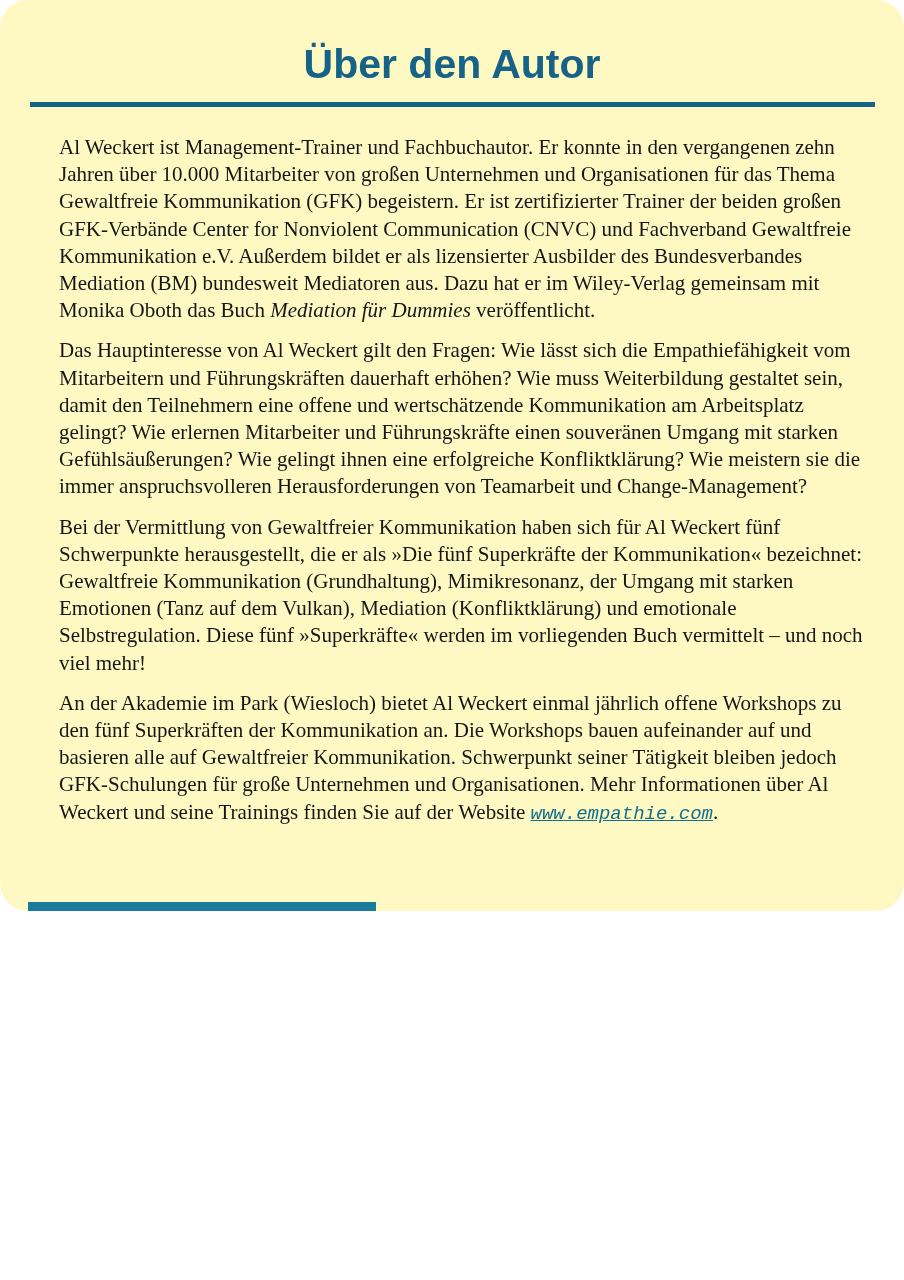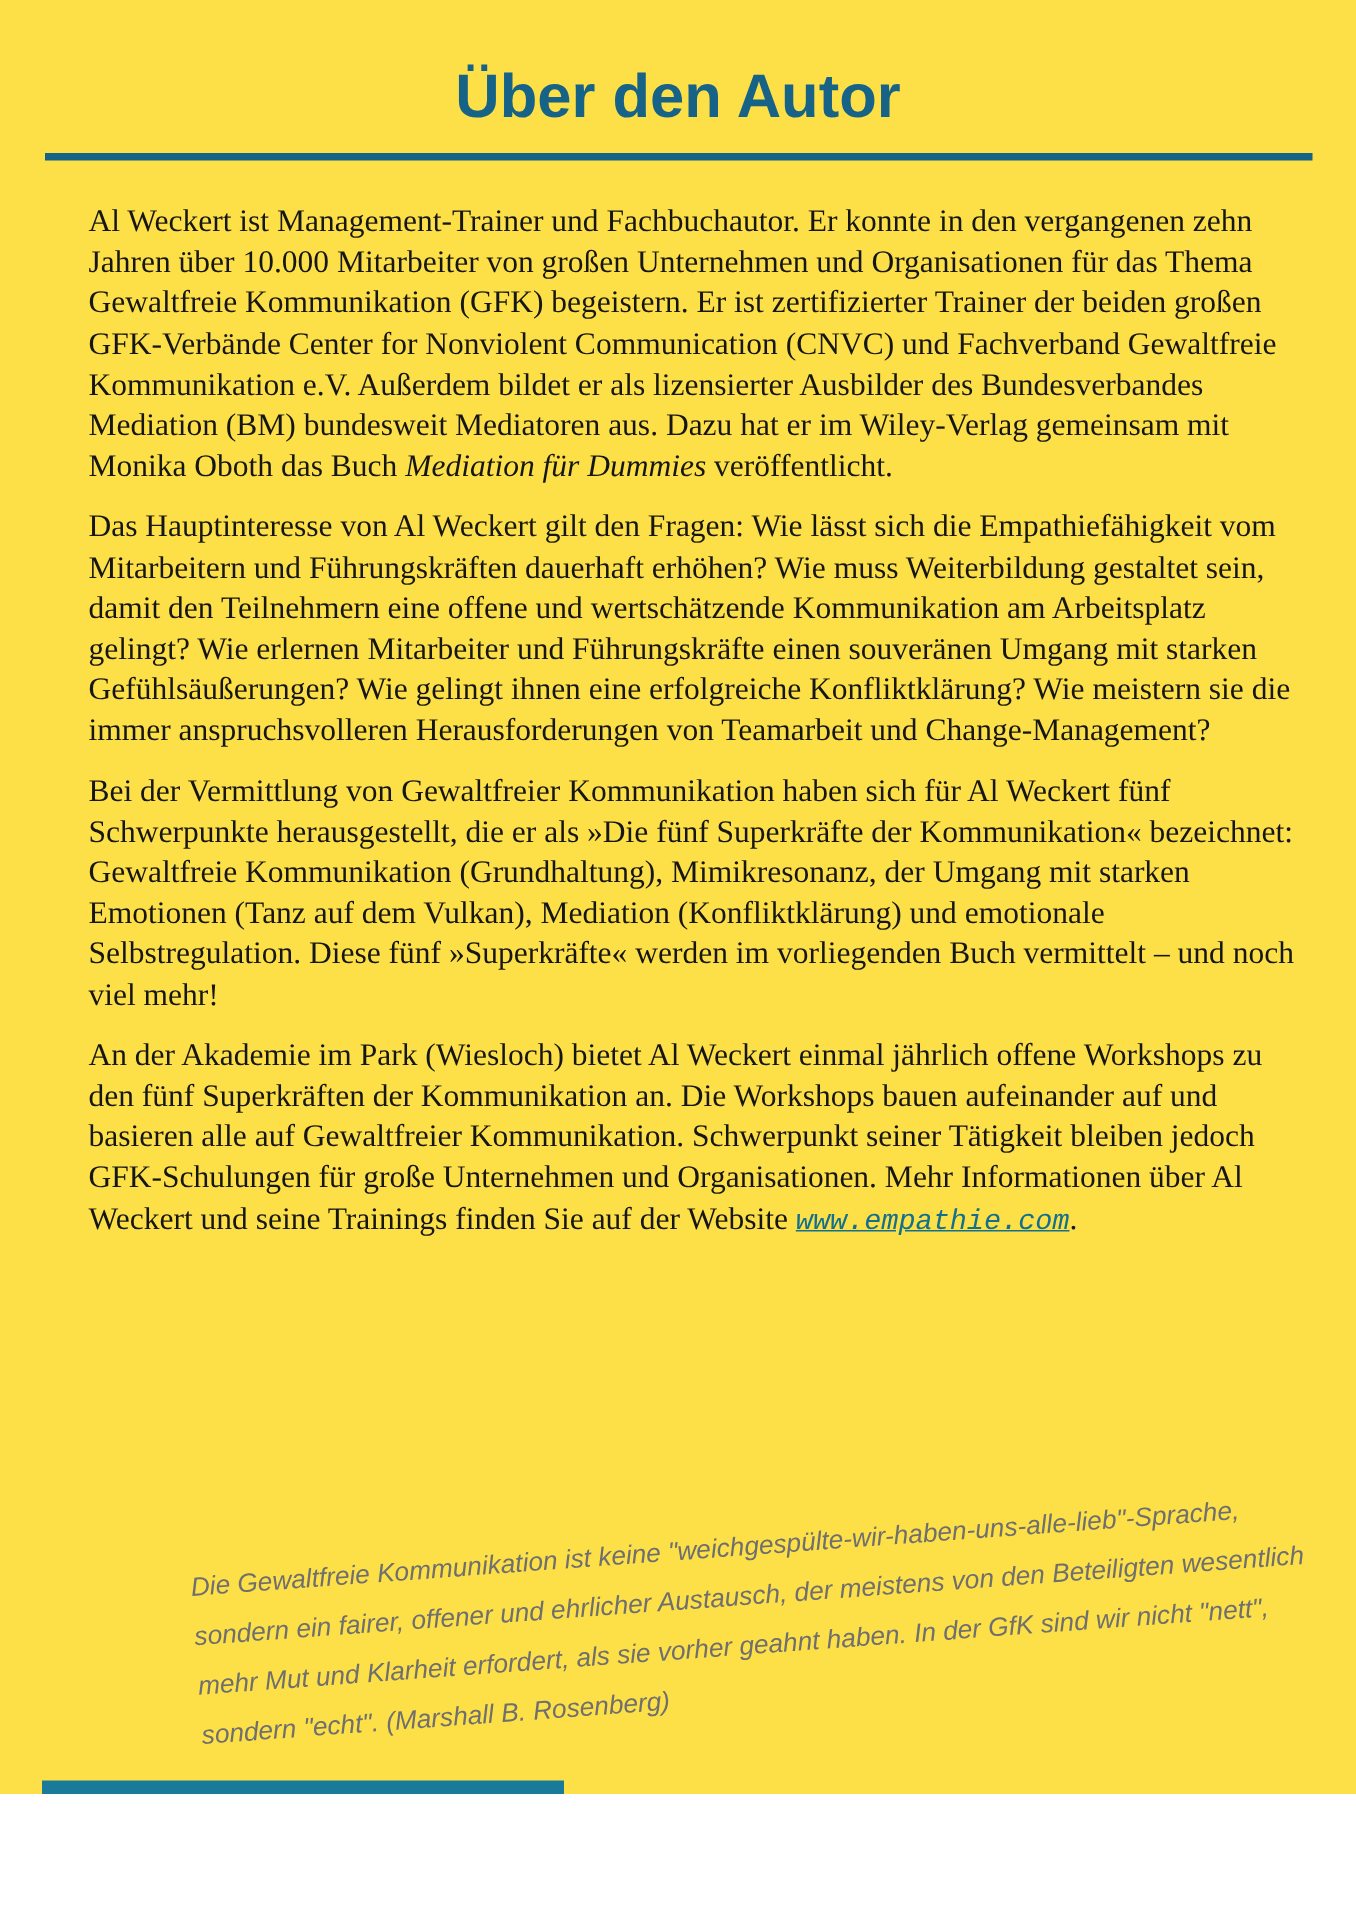--- a/index.html
+++ b/index.html
@@ -3,26 +3,27 @@
 <meta charset="utf-8">
 <style>
   html, body {
     margin: 0;
     padding: 0;
     background: #ffffff;
   }
   .page {
     position: relative;
     width: 904px;
-    height: 1196px;
+    height: 911px;
     margin: 0 auto;
-    background: #fde047;
+    background: #fef9c3;
     overflow: hidden;
     font-family: "Liberation Serif", serif;
     color: #161616;
+    border-radius: 28px;
   }
   .page-title {
     margin: 42px 0 0 0;
     text-align: center;
     font-family: "Liberation Sans", sans-serif;
     font-weight: 700;
     font-size: 41px;
     line-height: 1.1;
     color: #176287;
   }

